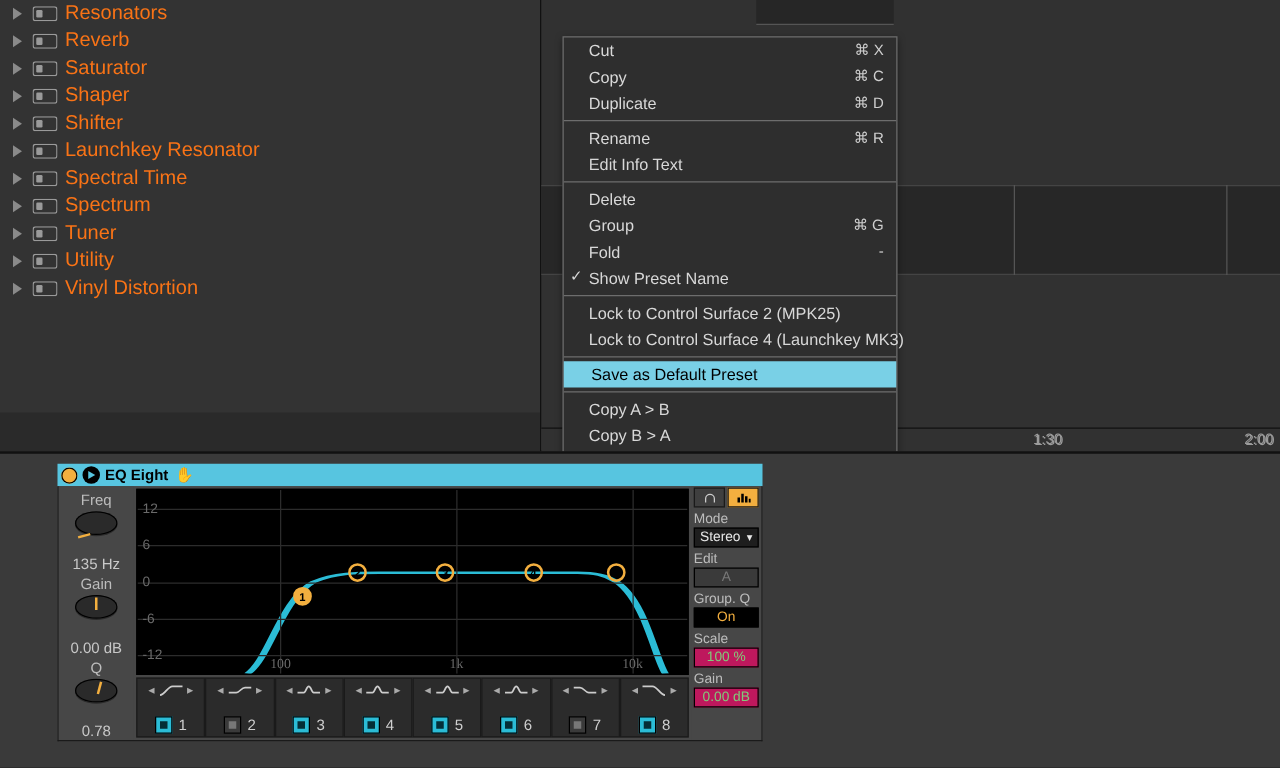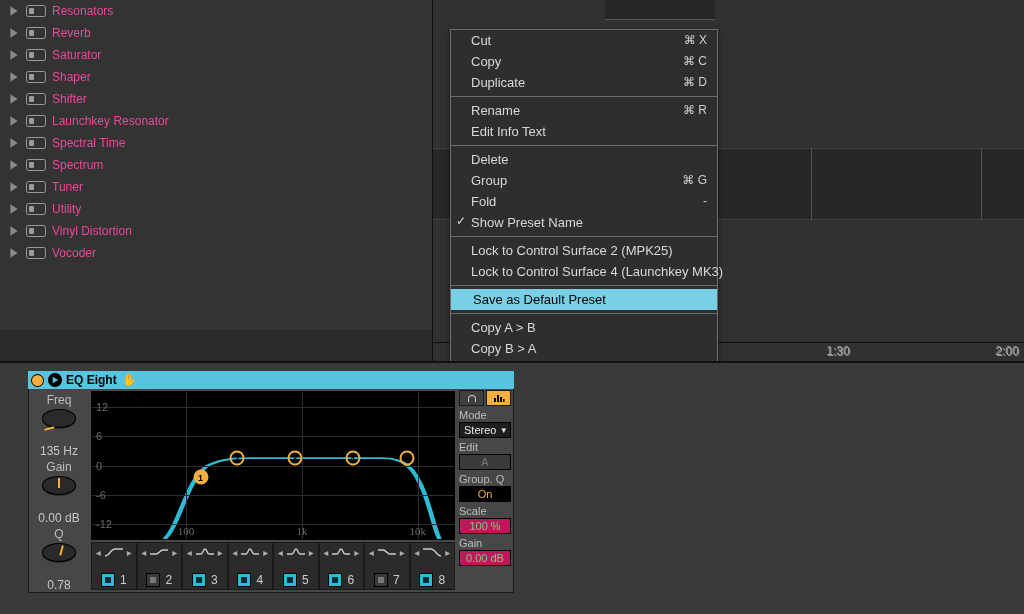--- a/index.html
+++ b/index.html
@@ -22,21 +22,21 @@
     --param-border:#202020;
     --green-val:#82c97a;
   }
   html,body{margin:0;padding:0;width:1024px;height:614px;overflow:hidden;background:var(--bg0);font-family:"Helvetica Neue",Arial,sans-serif;color:var(--text);font-size:12px;}
   *{box-sizing:border-box;}
 
   .root{position:relative;width:1024px;height:614px;}
 
   
   .browser{position:absolute;left:0;top:0;width:432px;height:330px;background:var(--bg1);padding:0 8px;}
-  .browser-row{display:flex;align-items:center;height:22px;gap:6px;font-size:12px;color:#ec4899;}
+  .browser-row{display:flex;align-items:center;height:22px;gap:6px;font-size:16px;color:#f97316;}
   .browser-row svg{flex:none;}
   .tri{width:12px;height:12px;fill:#8a8a8a;}
   .dev-ic{width:20px;height:12px;}
 
   
   .arrange{position:absolute;left:432px;top:0;right:0;height:362px;background:#313131;border-left:1px solid #111;}
   .lane-dark{position:absolute;left:0;right:0;top:148px;height:72px;background:#272727;box-shadow:inset 0 1px 0 #444,inset 0 -1px 0 #444;}
   .gridline{position:absolute;top:148px;height:72px;width:1px;background:#555;}
   .ruler{position:absolute;left:0;right:0;top:342px;height:18px;background:#313131;border-top:1px solid #111;}
   .ruler .lab{position:absolute;top:2px;font-size:12px;color:#9c9c9c;transform:translateX(-50%);}
@@ -45,21 +45,21 @@
   
   .ctx{position:absolute;left:450px;top:29px;width:268px;background:var(--menu-bg);border:1px solid var(--menu-border);box-shadow:0 2px 6px rgba(0,0,0,.5);font-size:13px;}
   .ctx-row{position:relative;padding:2px 44px 2px 20px;line-height:17px;color:#d8d8d8;white-space:nowrap;}
   .ctx-row.hl{background:var(--highlight);color:#000000;padding-left:22px;}
   .ctx-row.check::before{content:"✓";position:absolute;left:5px;top:1px;font-size:12px;color:#d8d8d8;}
   .ctx-row .sc{position:absolute;right:10px;top:2px;color:#cfcfcf;font-size:12px;}
   .ctx-div{height:1px;background:var(--menu-border);margin:3px 0;}
 
   
   .detail-strip{position:absolute;left:0;bottom:0;width:1024px;height:253px;background:#3a3a3a;border-top:2px solid #111;}
-  .device-wrap{position:absolute;left:28px;top:8px;width:486px;height:238px;}
+  .device-wrap{position:absolute;left:46px;top:8px;width:564px;height:238px;}
   .dev-title{height:18px;background:var(--device-head);display:flex;align-items:center;padding:0 3px;gap:4px;color:#000;font-weight:600;font-size:12px;}
   .dev-title .circ{width:13px;height:13px;border-radius:50%;background:var(--accent-yellow);box-shadow:inset 0 0 0 1px #000;}
   .dev-title .play{width:14px;height:14px;border-radius:50%;background:#000;display:flex;align-items:center;justify-content:center;}
   .dev-title .play svg{width:8px;height:8px;fill:var(--device-head);}
   .dev-title .hand{margin-left:2px;}
 
   .dev-body{height:204px;background:#474747;display:flex;border:1px solid #1a1a1a;border-top:none;}
 
   
   .knob-col{width:60px;background:#474747;display:flex;flex-direction:column;align-items:center;padding-top:2px;}
@@ -216,30 +216,20 @@
       </div>
       <div class="browser-row">
         <svg class="tri" viewBox="0 0 10 10">
           <polygon points="2,1 8,5 2,9"></polygon>
         </svg>
         <svg class="dev-ic" viewBox="0 0 20 12">
           <rect x="0.5" y="0.5" width="19" height="11" rx="2" fill="none" stroke="#9a9a9a"></rect>
           <rect x="3" y="3" width="5" height="6" rx="1" fill="#9a9a9a"></rect>
         </svg>
         <span>Vinyl Distortion</span>
-      </div>
-      <div class="browser-row">
-        <svg class="tri" viewBox="0 0 10 10">
-          <polygon points="2,1 8,5 2,9"></polygon>
-        </svg>
-        <svg class="dev-ic" viewBox="0 0 20 12">
-          <rect x="0.5" y="0.5" width="19" height="11" rx="2" fill="none" stroke="#9a9a9a"></rect>
-          <rect x="3" y="3" width="5" height="6" rx="1" fill="#9a9a9a"></rect>
-        </svg>
-        <span>Vocoder</span>
       </div>
     </div>
 
   <div class="arrange">
     <div class="clip-shadow" style="left:172px;width:110px;"></div>
     <div class="lane-dark"></div>
     <div class="ruler">
         <div class="lab" style="left: 406px;">1:30</div>
         <div class="lab" style="left: 575px;">2:00</div>
       </div>

